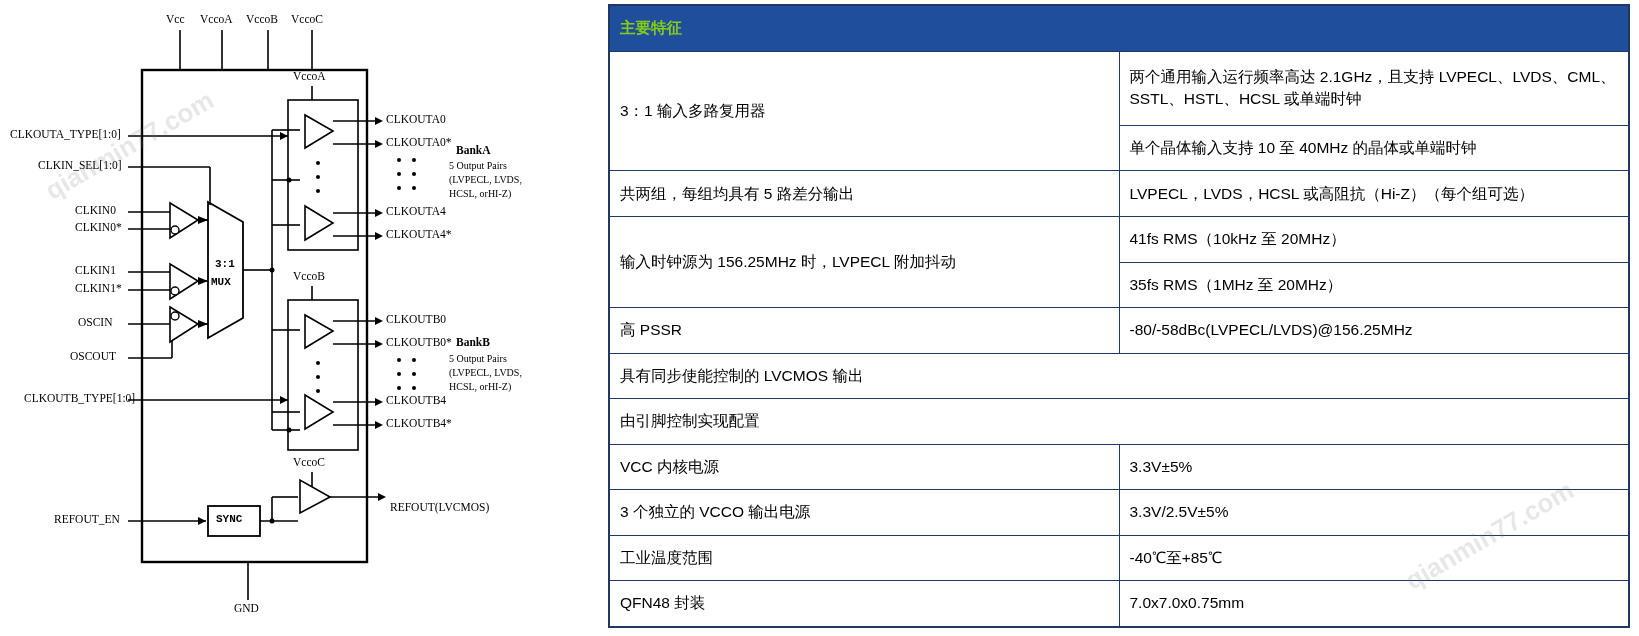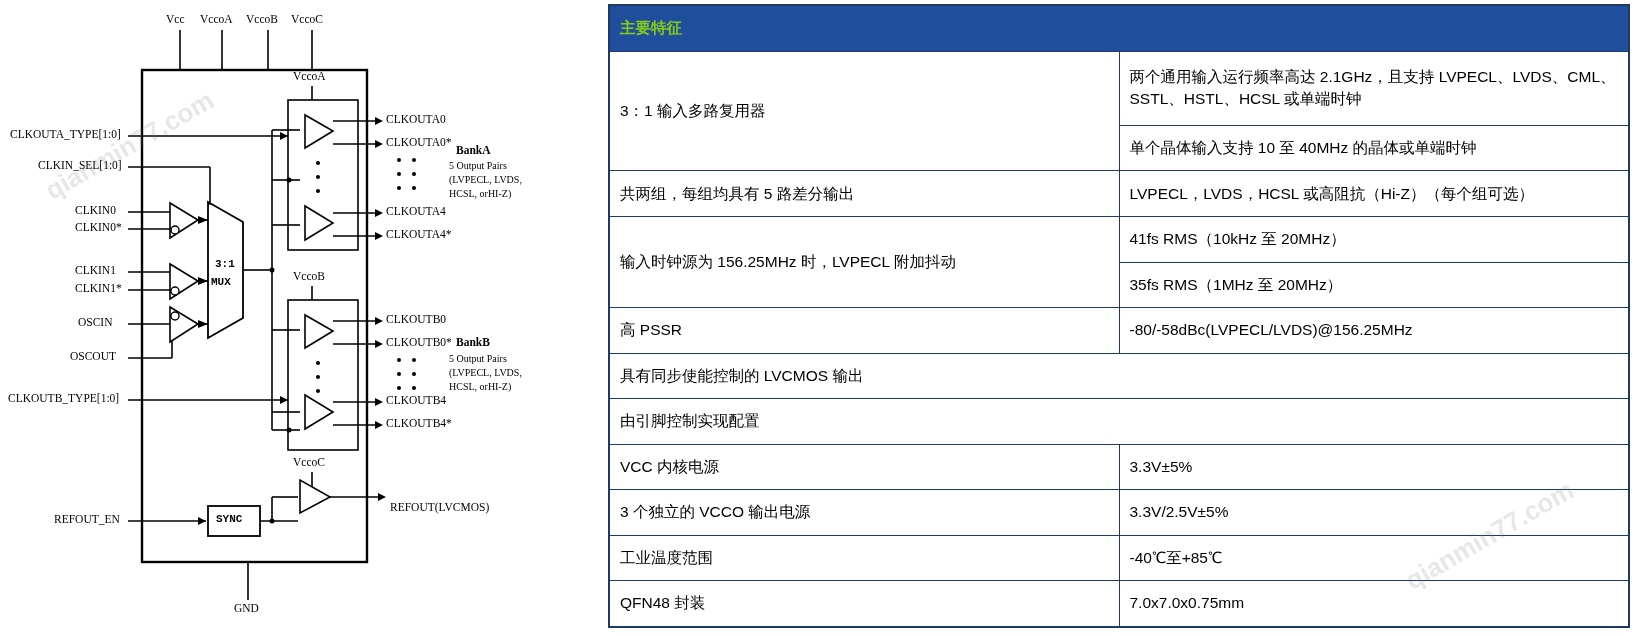--- a/index.html
+++ b/index.html
@@ -182,21 +182,21 @@
     <div class="lbl" style="left:234px;top:602px;">GND</div>
 
     <div class="lbl" style="left:10px;top:128px;">CLKOUTA_TYPE[1:0]</div>
     <div class="lbl" style="left:38px;top:159px;">CLKIN_SEL[1:0]</div>
     <div class="lbl" style="left:75px;top:204px;">CLKIN0</div>
     <div class="lbl" style="left:75px;top:221px;">CLKIN0*</div>
     <div class="lbl" style="left:75px;top:264px;">CLKIN1</div>
     <div class="lbl" style="left:75px;top:282px;">CLKIN1*</div>
     <div class="lbl" style="left:78px;top:316px;">OSCIN</div>
     <div class="lbl" style="left:70px;top:350px;">OSCOUT</div>
-    <div class="lbl" style="left:8px;top:392px;">CLKOUTB_TYPE[1:0]</div>
+    <div class="lbl" style="left:24px;top:392px;">CLKOUTB_TYPE[1:0]</div>
     <div class="lbl" style="left:54px;top:513px;text-align:right;">REFOUT_EN</div>
 
     <div class="lbl mux" style="left:215px;top:258px;">3:1</div>
     <div class="lbl mux" style="left:211px;top:276px;">MUX</div>
 
     <div class="lbl mux" style="left:216px;top:513px;">SYNC</div>
 
     <div class="lbl" style="left:386px;top:113px;">CLKOUTA0</div>
     <div class="lbl" style="left:386px;top:136px;">CLKOUTA0*</div>
     <div class="lbl" style="left:386px;top:205px;">CLKOUTA4</div>

